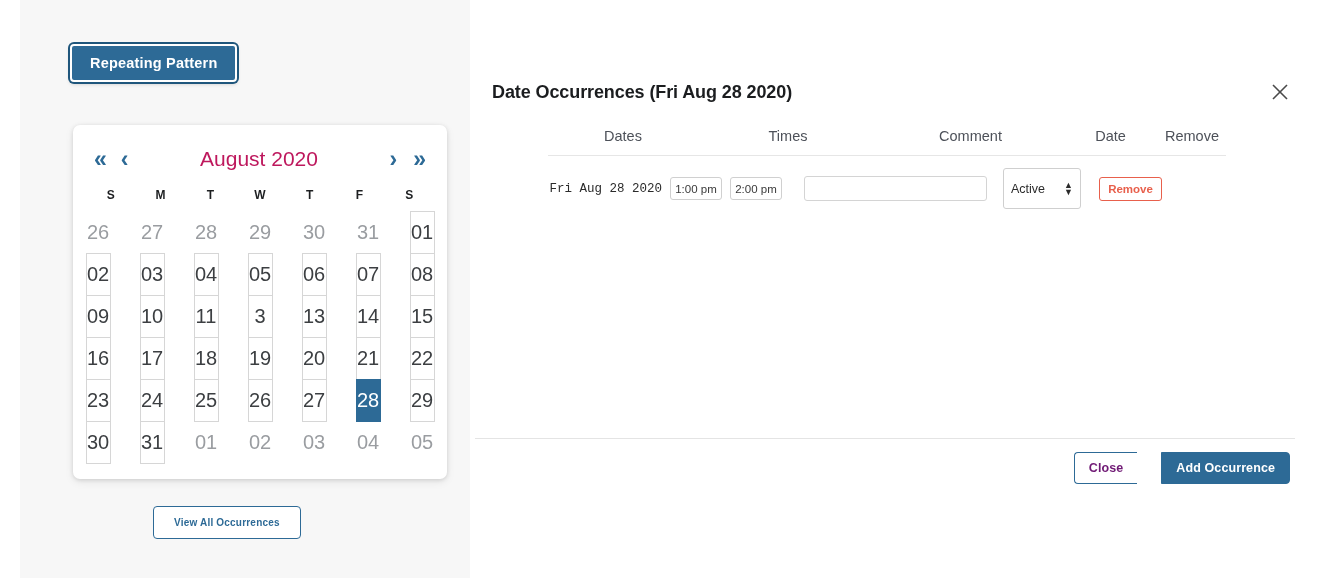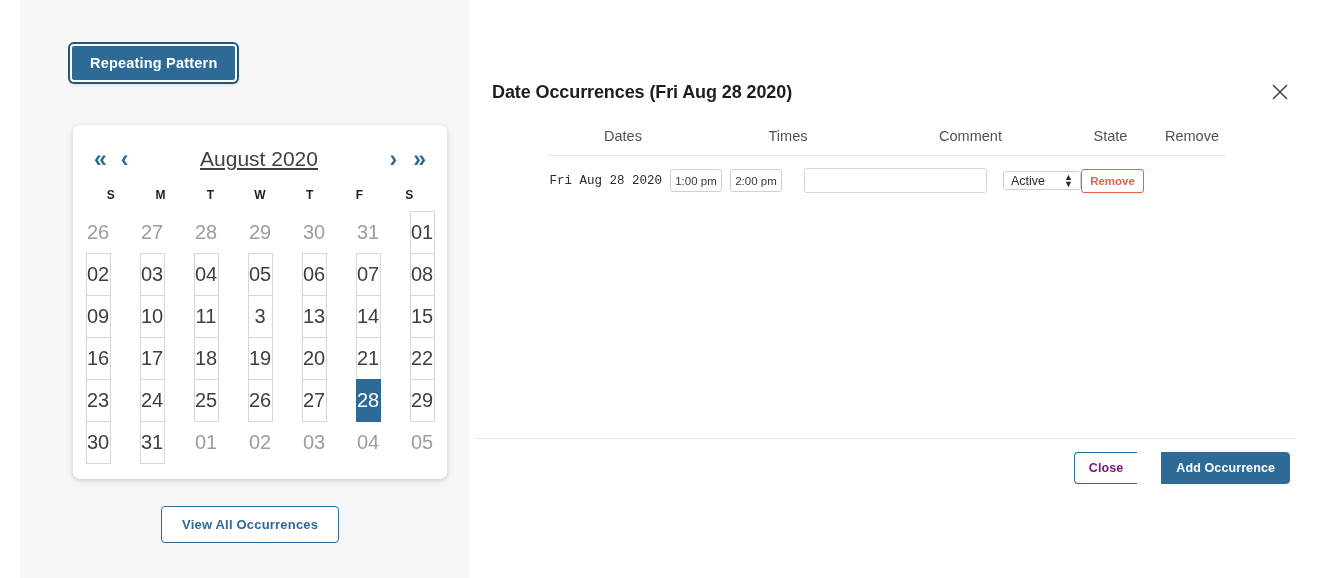--- a/index.html
+++ b/index.html
@@ -56,24 +56,23 @@
     line-height:1;
     cursor:pointer;
     user-select:none;
     padding:0 2px;
   }
   .nav-arrow.prev-prev { margin-right:10px; }
   .nav-arrow.prev { margin-right:auto; }
   .nav-arrow.next { margin-left:auto; margin-right:12px; }
   #calendar-title {
     font-size:21px;
-    color:#404040;
+    color:#be185d;
     font-weight:normal;
     white-space:nowrap;
-    text-decoration:underline;
   }
 
   #weekday-row { display:flex; margin-top:4px; }
   .weekday {
     flex:1 1 0;
     text-align:center;
     font-size:12px;
     font-weight:bold;
     color:#1d1f21;
     padding:5px 0 9px 0;
@@ -102,27 +101,26 @@
     border-color:#2d6a96;
     color:#ffffff;
   }
 
   
   #view-all-btn {
     position:absolute; left:133px; top:506px;
     padding:10px 20px;
     background:#ffffff;
     color:#2d6a96;
-    font-size:13px; font-weight:bold;
+    font-size:10px; font-weight:bold;
     letter-spacing:.2px;
     border:1px solid #2d6a96;
     border-radius:4px;
     cursor:pointer;
     white-space:nowrap;
-    margin-left:8px;
   }
 
   
   #modal { position:absolute; left:470px; top:0; width:856px; height:578px; background:#ffffff; }
   #modal-title {
     position:absolute; left:22px; top:82px;
     font-size:18px; font-weight:bold;
     color:#1b1d1f;
     letter-spacing:-.1px;
     white-space:nowrap;
@@ -187,25 +185,26 @@
     background:#ffffff;
     font-size:12px;
     font-family:"Liberation Sans", sans-serif;
     color:#3a3a3a;
     margin-left:14px;
     margin-right:16px;
     padding:0 6px;
   }
   #state-select-wrap {
     position:relative;
-    width:78px; height:19px;
+    width:78px; height:41px;
     border:1px solid #cfcfcf;
     border-radius:3px;
     background:#ffffff;
     display:flex; align-items:center;
+    margin-right:18px;
     cursor:pointer;
   }
   #state-value { font-size:12.5px; color:#2b2b2b; padding-left:7px; }
   #state-arrows {
     position:absolute; right:7px; top:50%;
     transform:translateY(-50%);
     display:flex; flex-direction:column;
     line-height:0;
   }
   #state-arrows span { font-size:9px; color:#2b2b2b; line-height:7px; }
@@ -351,21 +350,21 @@
       <line x1="17" y1="3" x2="3" y2="17" stroke="#4a4a4a" stroke-width="1.6"></line>
     </svg>
   </div>
 
   <div id="occurrences-table">
 
     <div id="table-head">
       <div class="th col-dates">Dates</div>
       <div class="th col-times">Times</div>
       <div class="th col-comment">Comment</div>
-      <div class="th col-state">State</div>
+      <div class="th col-state">Date</div>
       <div class="th col-remove">Remove</div>
     </div>
 
     <div id="head-divider"></div>
 
     <div id="table-row">
       <div id="row-date">Fri Aug 28 2020</div>
 
       <input class="time-input" id="start-time-input" type="text" value="1:00 pm" style="">
 

